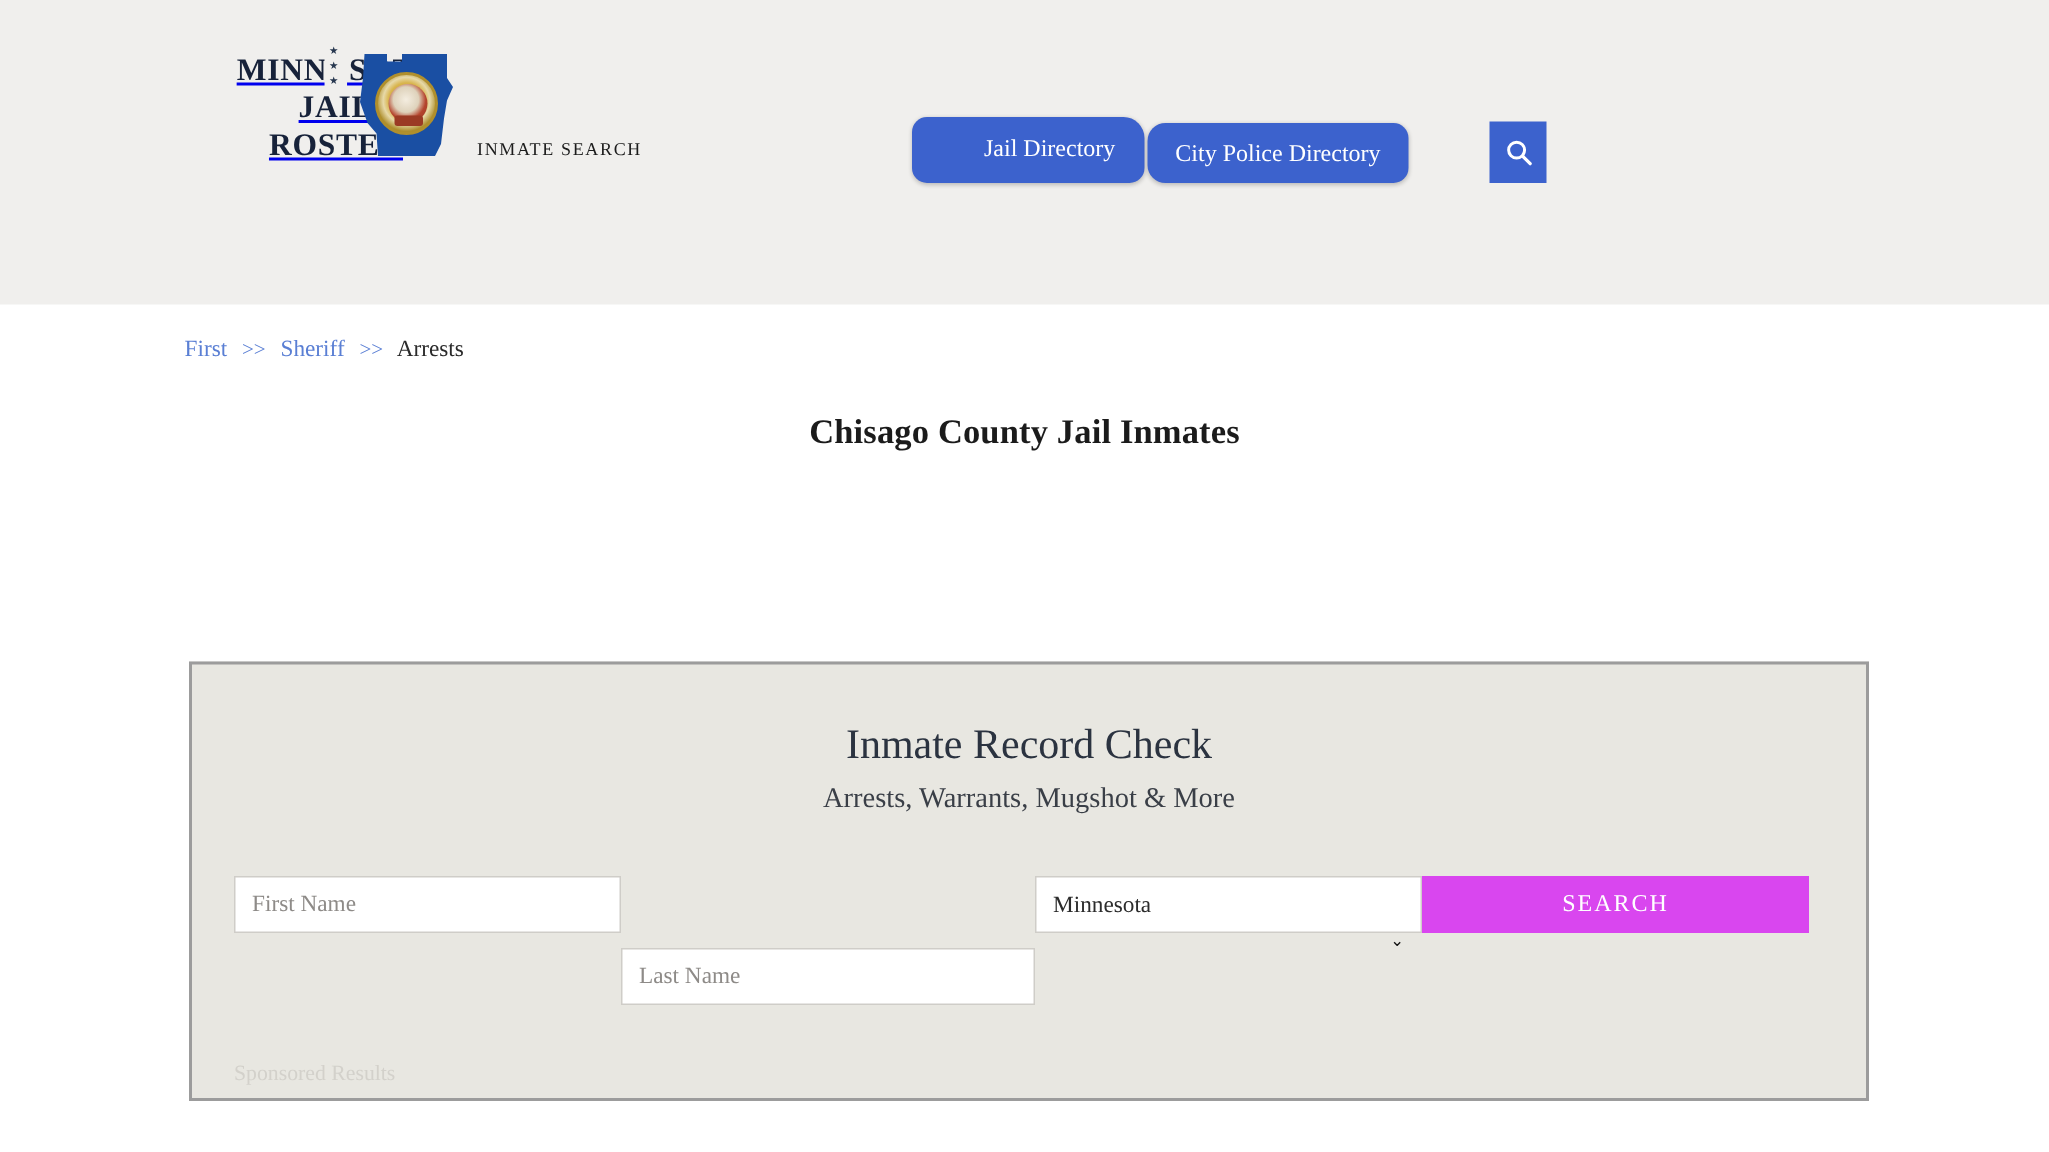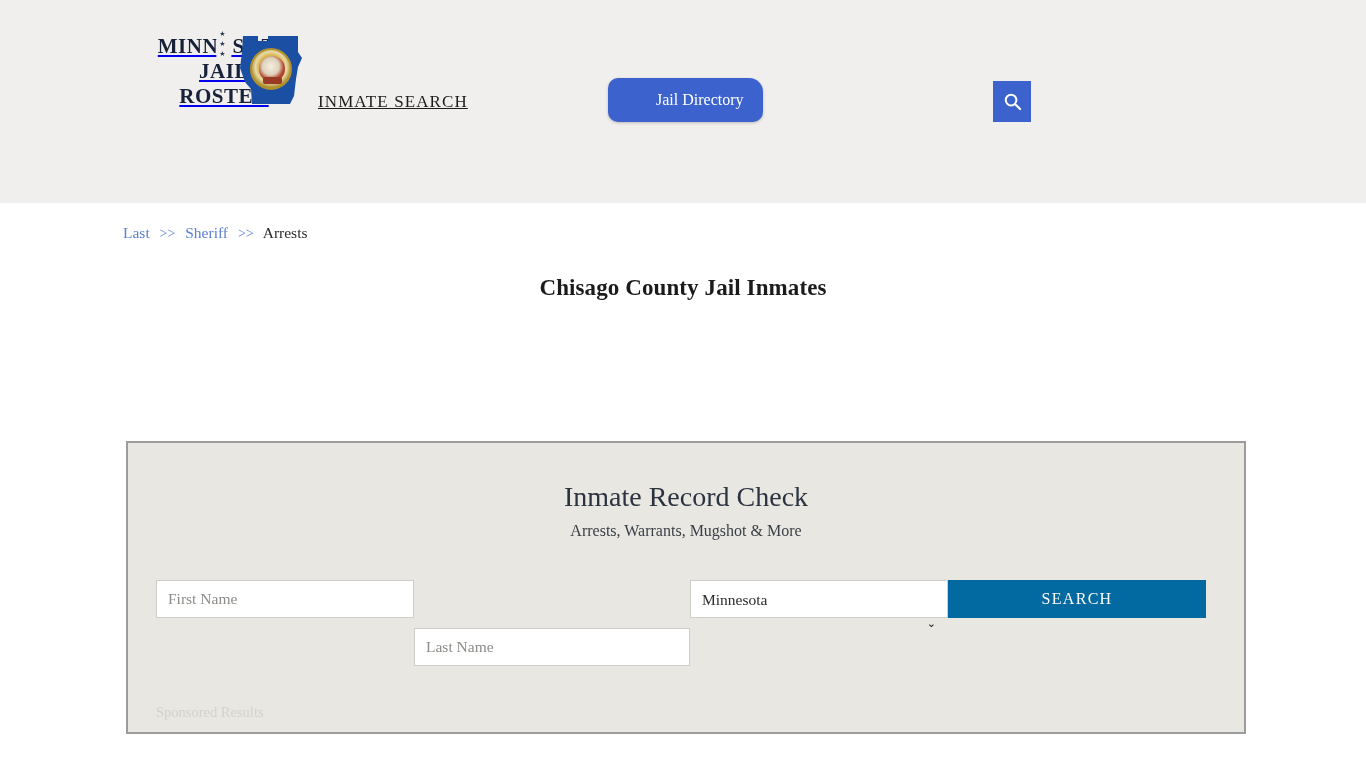--- a/index.html
+++ b/index.html
@@ -94,24 +94,23 @@
     letter-spacing: 0.5px;
     margin-top: 5px;
   }
   .brand-line1 { font-size: 21px; line-height: 25px; }
   .brand-line2 { font-size: 21px; line-height: 25px; }
 
   .tagline {
     position: absolute;
     left: 195px;
     top: 92px;
-    font-size: 17px;
+    font-size: 12px;
     letter-spacing: 1.1px;
     color: #1c1c1c;
-    text-decoration: underline;
   }
 
   
   .nav-pills {
     position: absolute;
     left: 485px;
     top: 78px;
     display: flex;
     align-items: flex-end;
     height: 44px;
@@ -208,21 +207,21 @@
   }
   .panel h2 {
     text-align: center;
     font-size: 28px;
     font-weight: normal;
     color: #2b3340;
     margin: 38px 16px 0;
   }
   .panel .sub {
     text-align: center;
-    font-size: 16px;
+    font-size: 19px;
     color: #3a3f47;
     margin-top: 9px;
   }
   .form-row {
     display: flex;
     margin: 40px 28px 0;
   }
   .form-row .fld {
     height: 38px;
     border: 1px solid #cfcdc8;
@@ -247,21 +246,21 @@
     position: absolute;
     right: 12px; top: 50%;
     transform: translateY(-50%);
     pointer-events: none;
     color: #111;
     font-size: 11px;
   }
   .btn-search {
     width: 258px;
     height: 38px;
-    background: #0369a1;
+    background: #d946ef;
     border: none;
     color: #fff;
     font-family: "Liberation Serif", "DejaVu Serif", serif;
     font-size: 16px;
     letter-spacing: 1.3px;
     cursor: pointer;
   }
   .sponsored-label {
     margin: 38px 0 0 28px;
     font-size: 14.5px;
@@ -287,38 +286,39 @@
       <span class="brand-name">
         <span class="brand-line1" style="display:block">MINNESOTA</span>
         <span class="brand-line2" style="display:block">JAIL ROSTER</span>
       </span>
     </a>
 
     <div class="tagline">INMATE SEARCH</div>
 
     <nav class="nav-pills">
       <button class="pill pill-1">Jail Directory</button>
+      <button class="pill pill-2">City Police Directory</button>
     </nav>
 
     <form class="header-search">
       <button class="search-btn">
         <svg width="19" height="19" viewBox="0 0 20 20">
           <circle cx="8.5" cy="8.5" r="5.6" fill="none" stroke="#ffffff" stroke-width="2.1"></circle>
           <line x1="12.8" y1="12.8" x2="18" y2="18" stroke="#ffffff" stroke-width="2.3" stroke-linecap="round"></line>
         </svg>
       </button>
     </form>
 
   </div>
 </header>
 
 <main class="wrap">
 
   <div class="breadcrumb">
-    <a href="#">Last</a>
+    <a href="#">First</a>
     <span class="sep">&gt;&gt;</span>
     <a href="#">Sheriff</a>
     <span class="sep">&gt;&gt;</span>
     <span class="current">Arrests</span>
   </div>
 
   <h1 class="page-title">Chisago County Jail Inmates</h1>
 
   <section class="panel">
     <h2>Inmate Record Check</h2>

